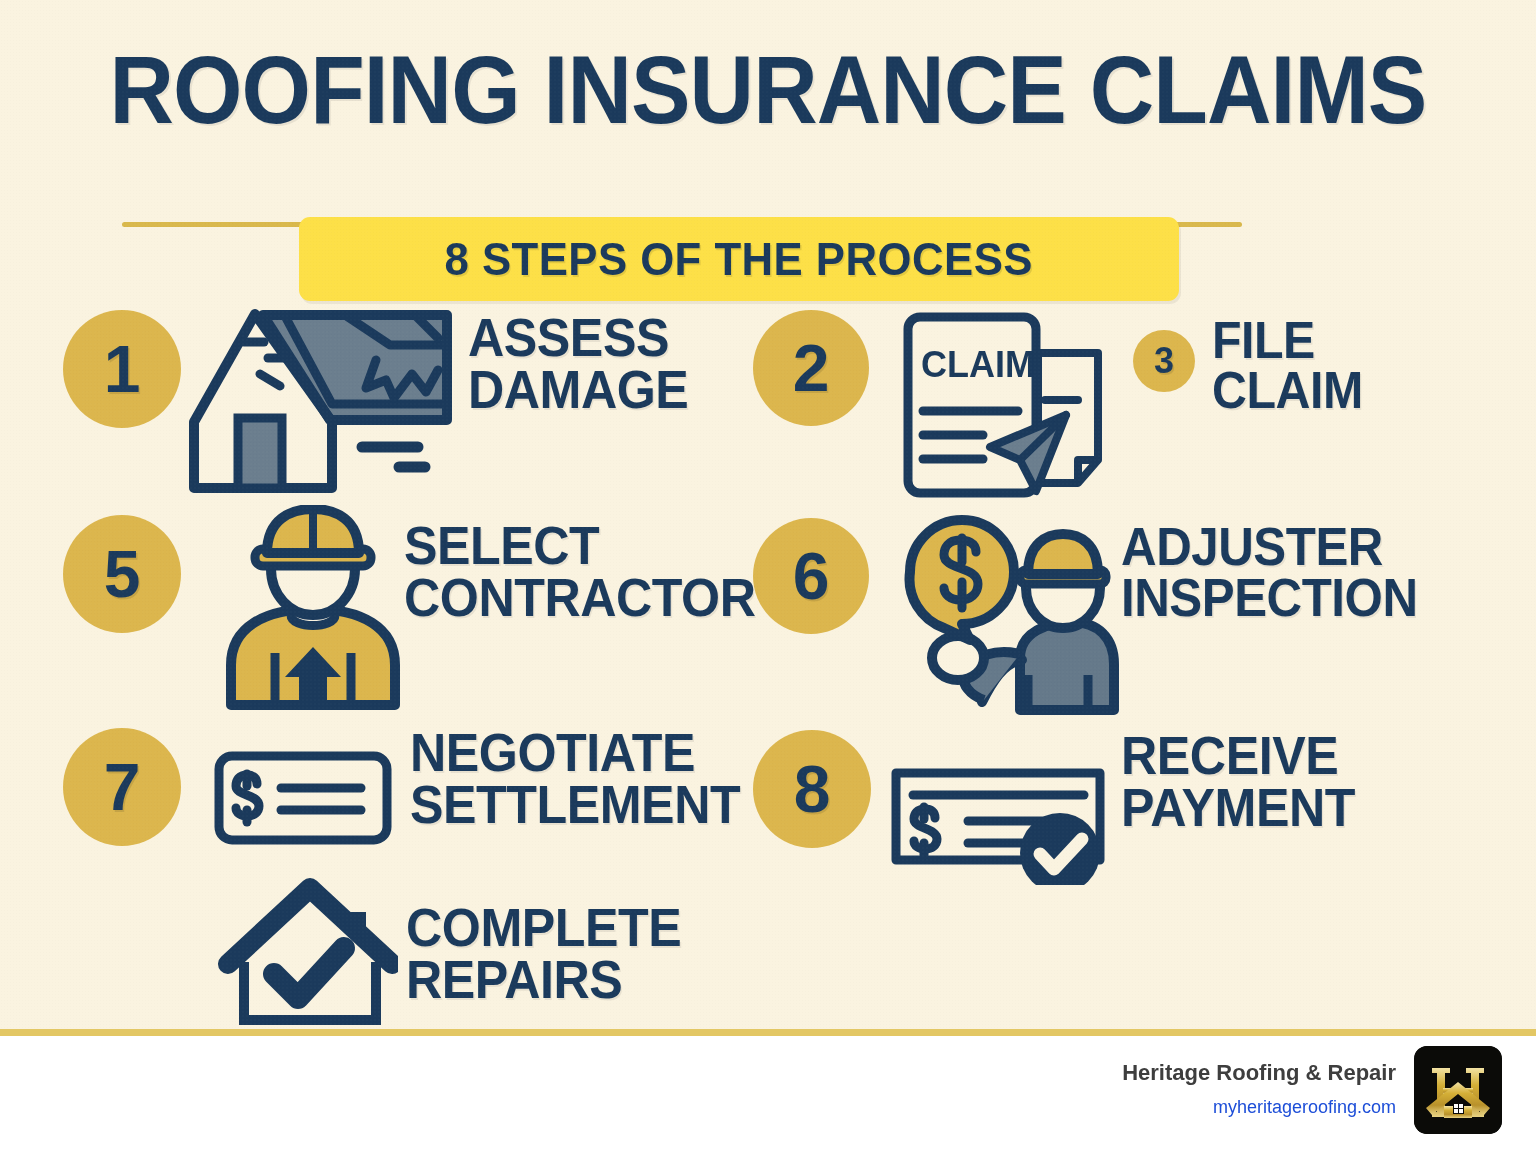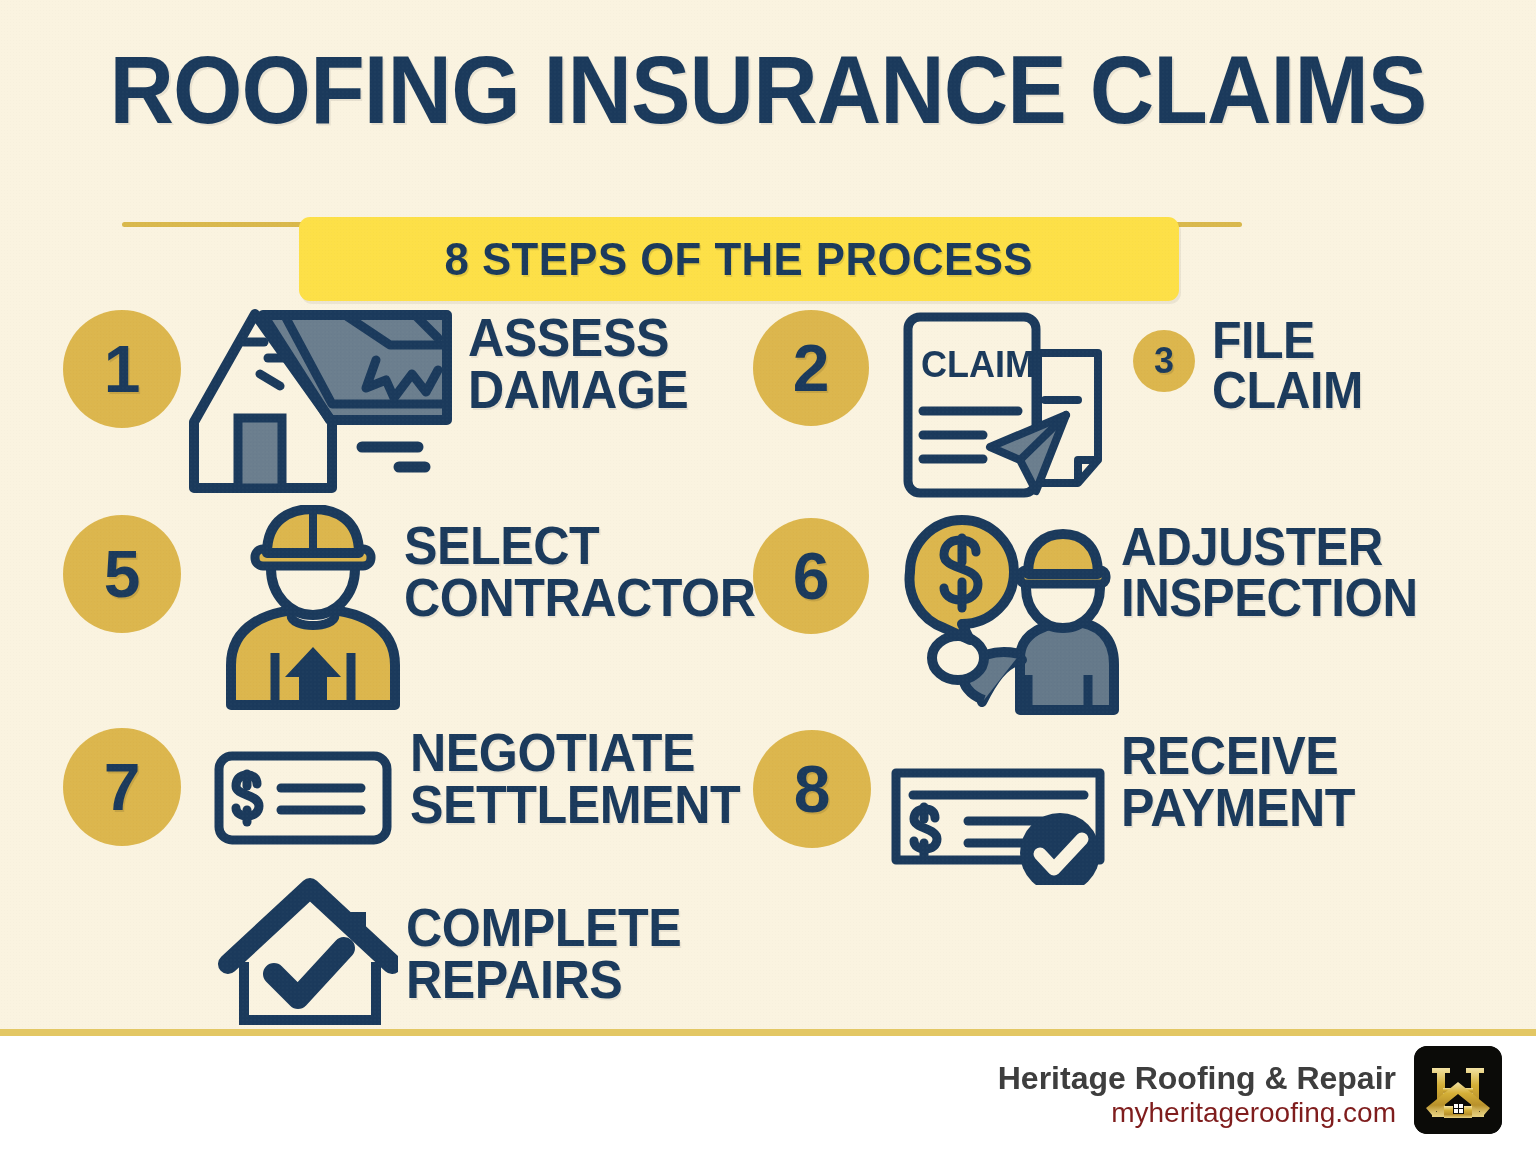--- a/index.html
+++ b/index.html
@@ -102,25 +102,25 @@
   .goldline{
     position:absolute;left:0;top:1029px;width:1536px;height:7px;background:#E2C濃;
   }
   .goldline{background:#E3C764;}
   .footer{
     position:absolute;left:0;top:1036px;width:1536px;height:118px;
     background:#FFFFFF;
   }
   .f-brand{
     position:absolute;right:140px;top:1060px;
-    font-weight:700;font-size:32px;color:#3E3E3E;text-align:right;
+    font-weight:700;font-size:22px;color:#3E3E3E;text-align:right;
   }
   .f-url{
     position:absolute;right:140px;top:1097px;
-    font-size:28px;color:#7f1d1d;
+    font-size:18px;color:#1d4ed8;
   }
   .logo{
     position:absolute;left:1414px;top:1046px;width:88px;height:88px;
     background:#0B0B08;border-radius:13px;
     overflow:hidden;
   }
 </style>
 </head>
 <body>
 

